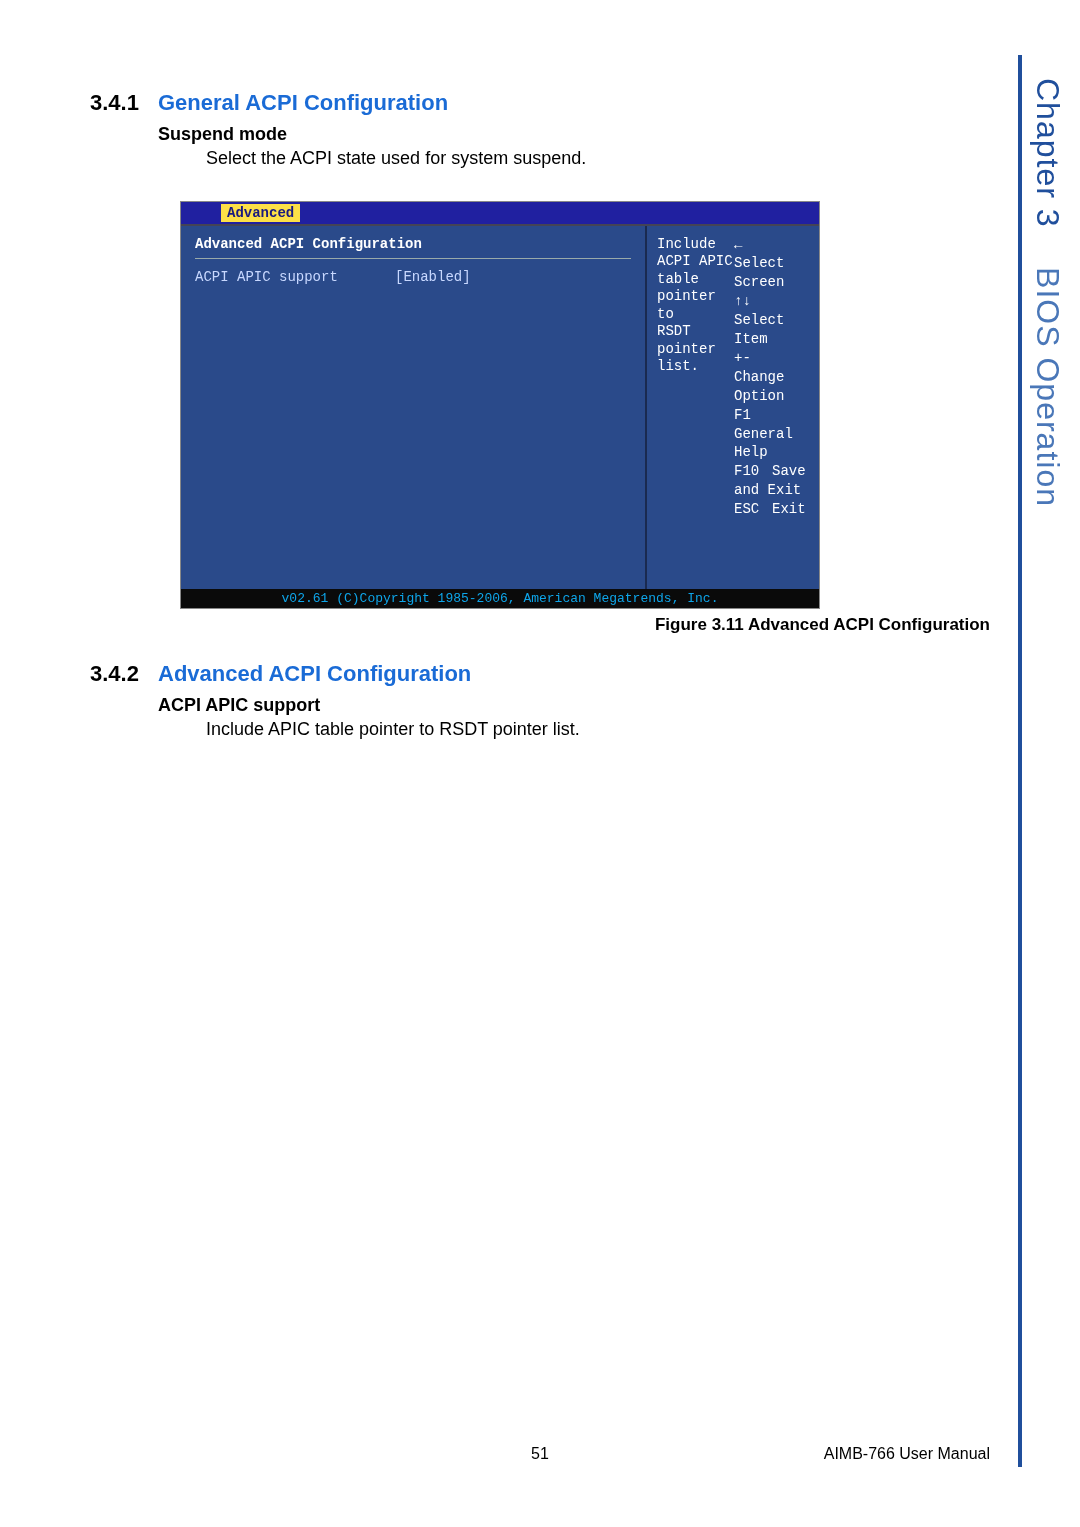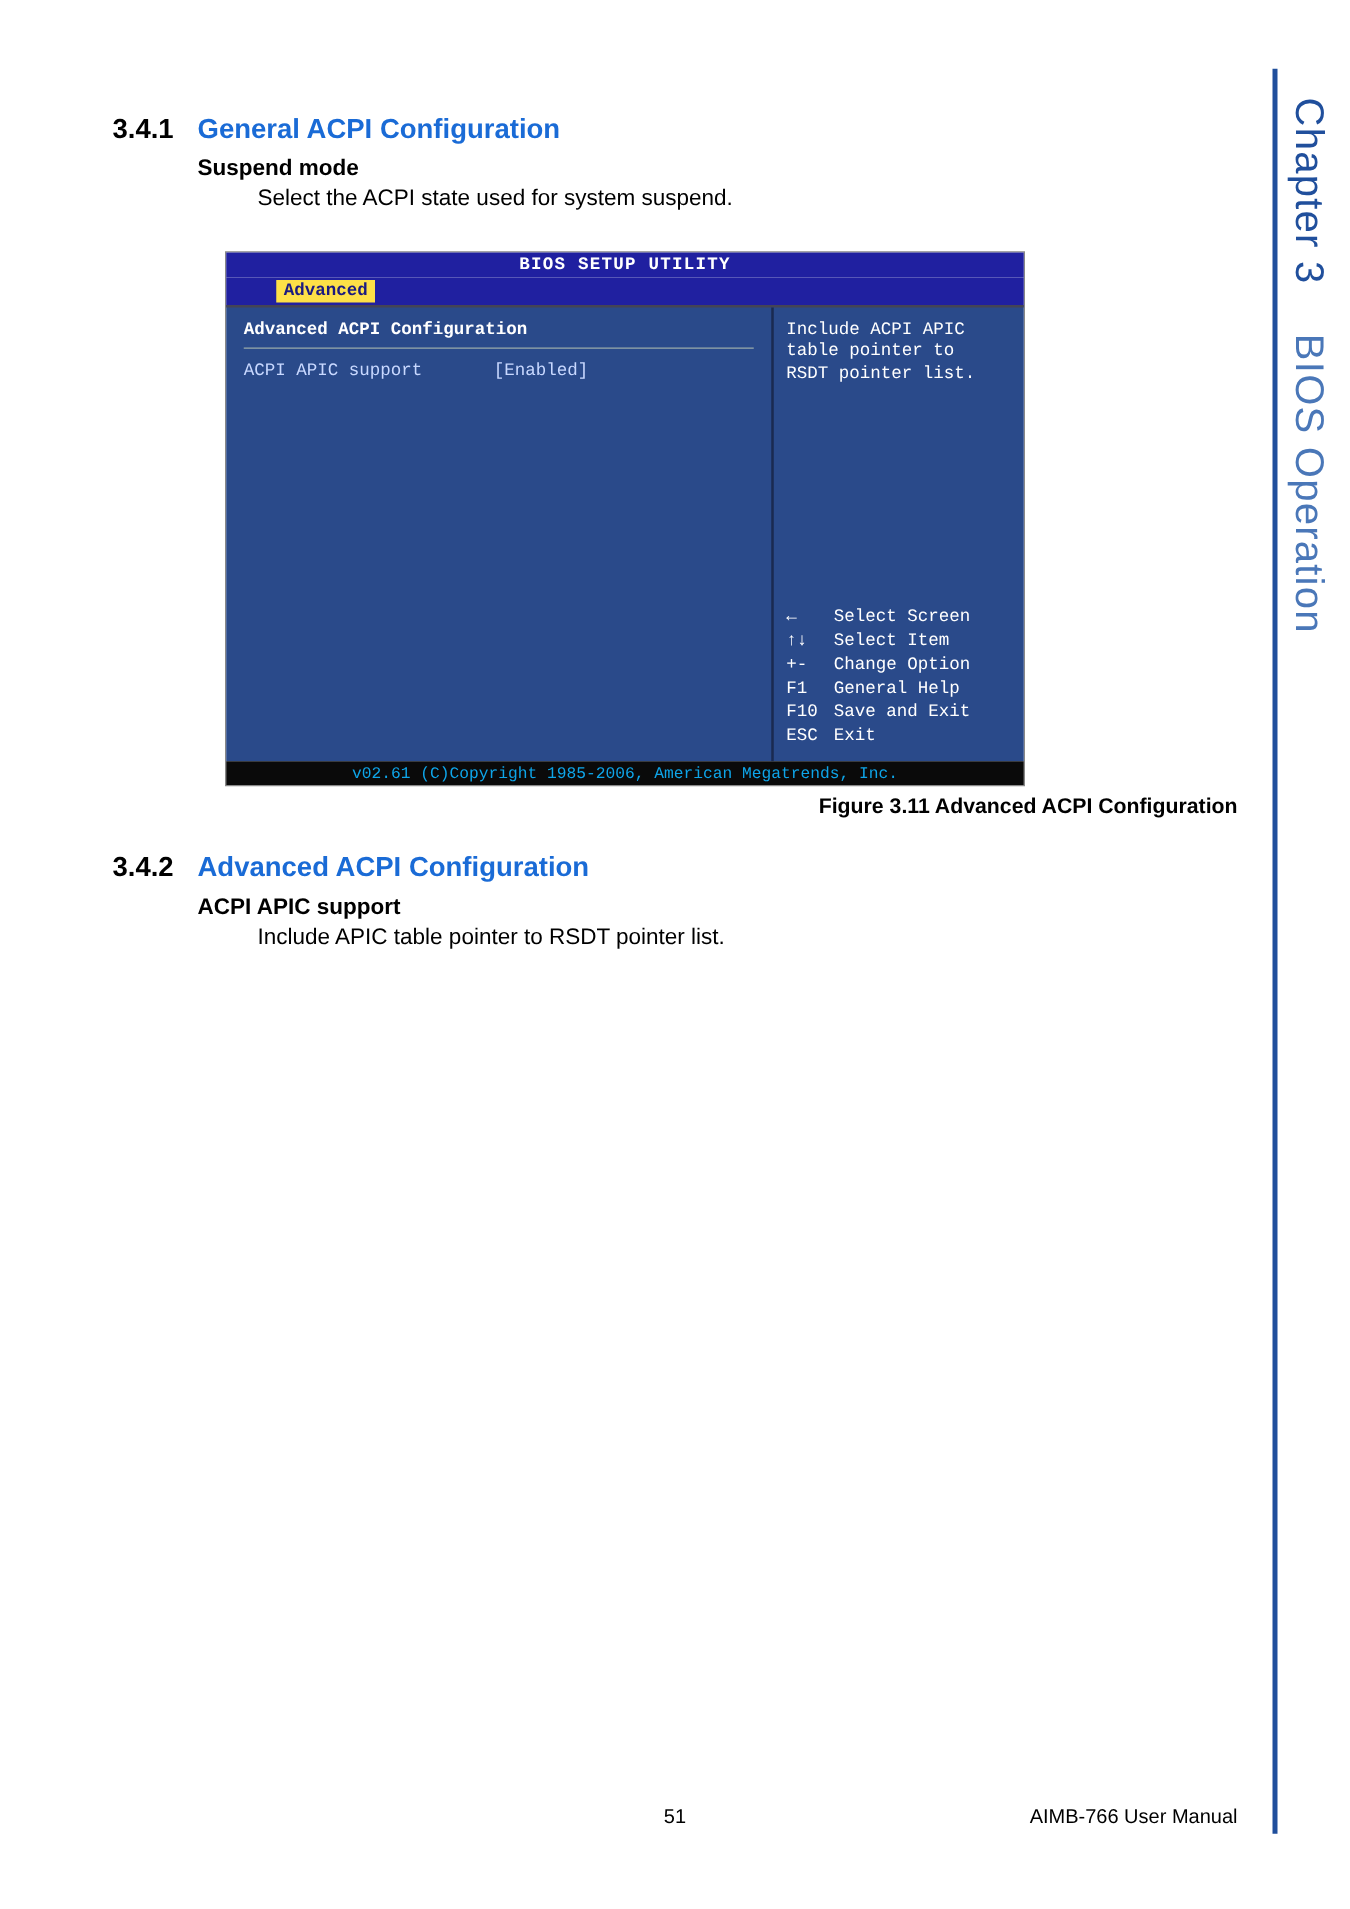--- a/index.html
+++ b/index.html
@@ -112,25 +112,25 @@
     font-weight: bold;
   }
   .bios-left .divider {
     border-top: 1px solid #9aa;
     margin: 6px 0 10px 0;
   }
   .bios-left .row { display: flex; color: #c8d8ff; }
   .bios-left .row .label { width: 200px; }
   .bios-left .row .val { color: #c8d8ff; }
   .bios-right {
-    width: 200px;
+    width: 172px;
     padding: 10px 10px;
     color: #fff;
     display: flex;
-    flex-direction: column;
+    flex-direction: row;
     justify-content: space-between;
   }
   .bios-help { color: #fff; line-height: 1.25; }
   .bios-keys { color: #fff; line-height: 1.35; }
   .bios-keys .k { display: inline-block; width: 38px; color: #fff; }
   .bios-footer {
     background: #0a0a0a;
     color: #0ea5e9;
     text-align: center;
     padding: 2px 0;
@@ -171,21 +171,20 @@
   <div class="section-row">
     <div class="sec-num">3.4.1</div>
     <div class="sec-title">General ACPI Configuration</div>
   </div>
   <div class="body-block">
     <span class="bold">Suspend mode</span>
     <span class="para">Select the ACPI state used for system suspend.</span>
   </div>
 
   <div class="bios-wrap">
-    <div class="bios-titlebar">BIOS SETUP UTILITY</div>
     <div class="bios-tabbar">
       <span class="bios-tab">Advanced</span>
     </div>
     <div class="bios-body">
       <div class="bios-left">
         <div class="hdr">Advanced ACPI Configuration</div>
         <div class="divider"></div>
         <div class="row">
           <span class="label">ACPI APIC support</span>
           <span class="val">[Enabled]</span>

